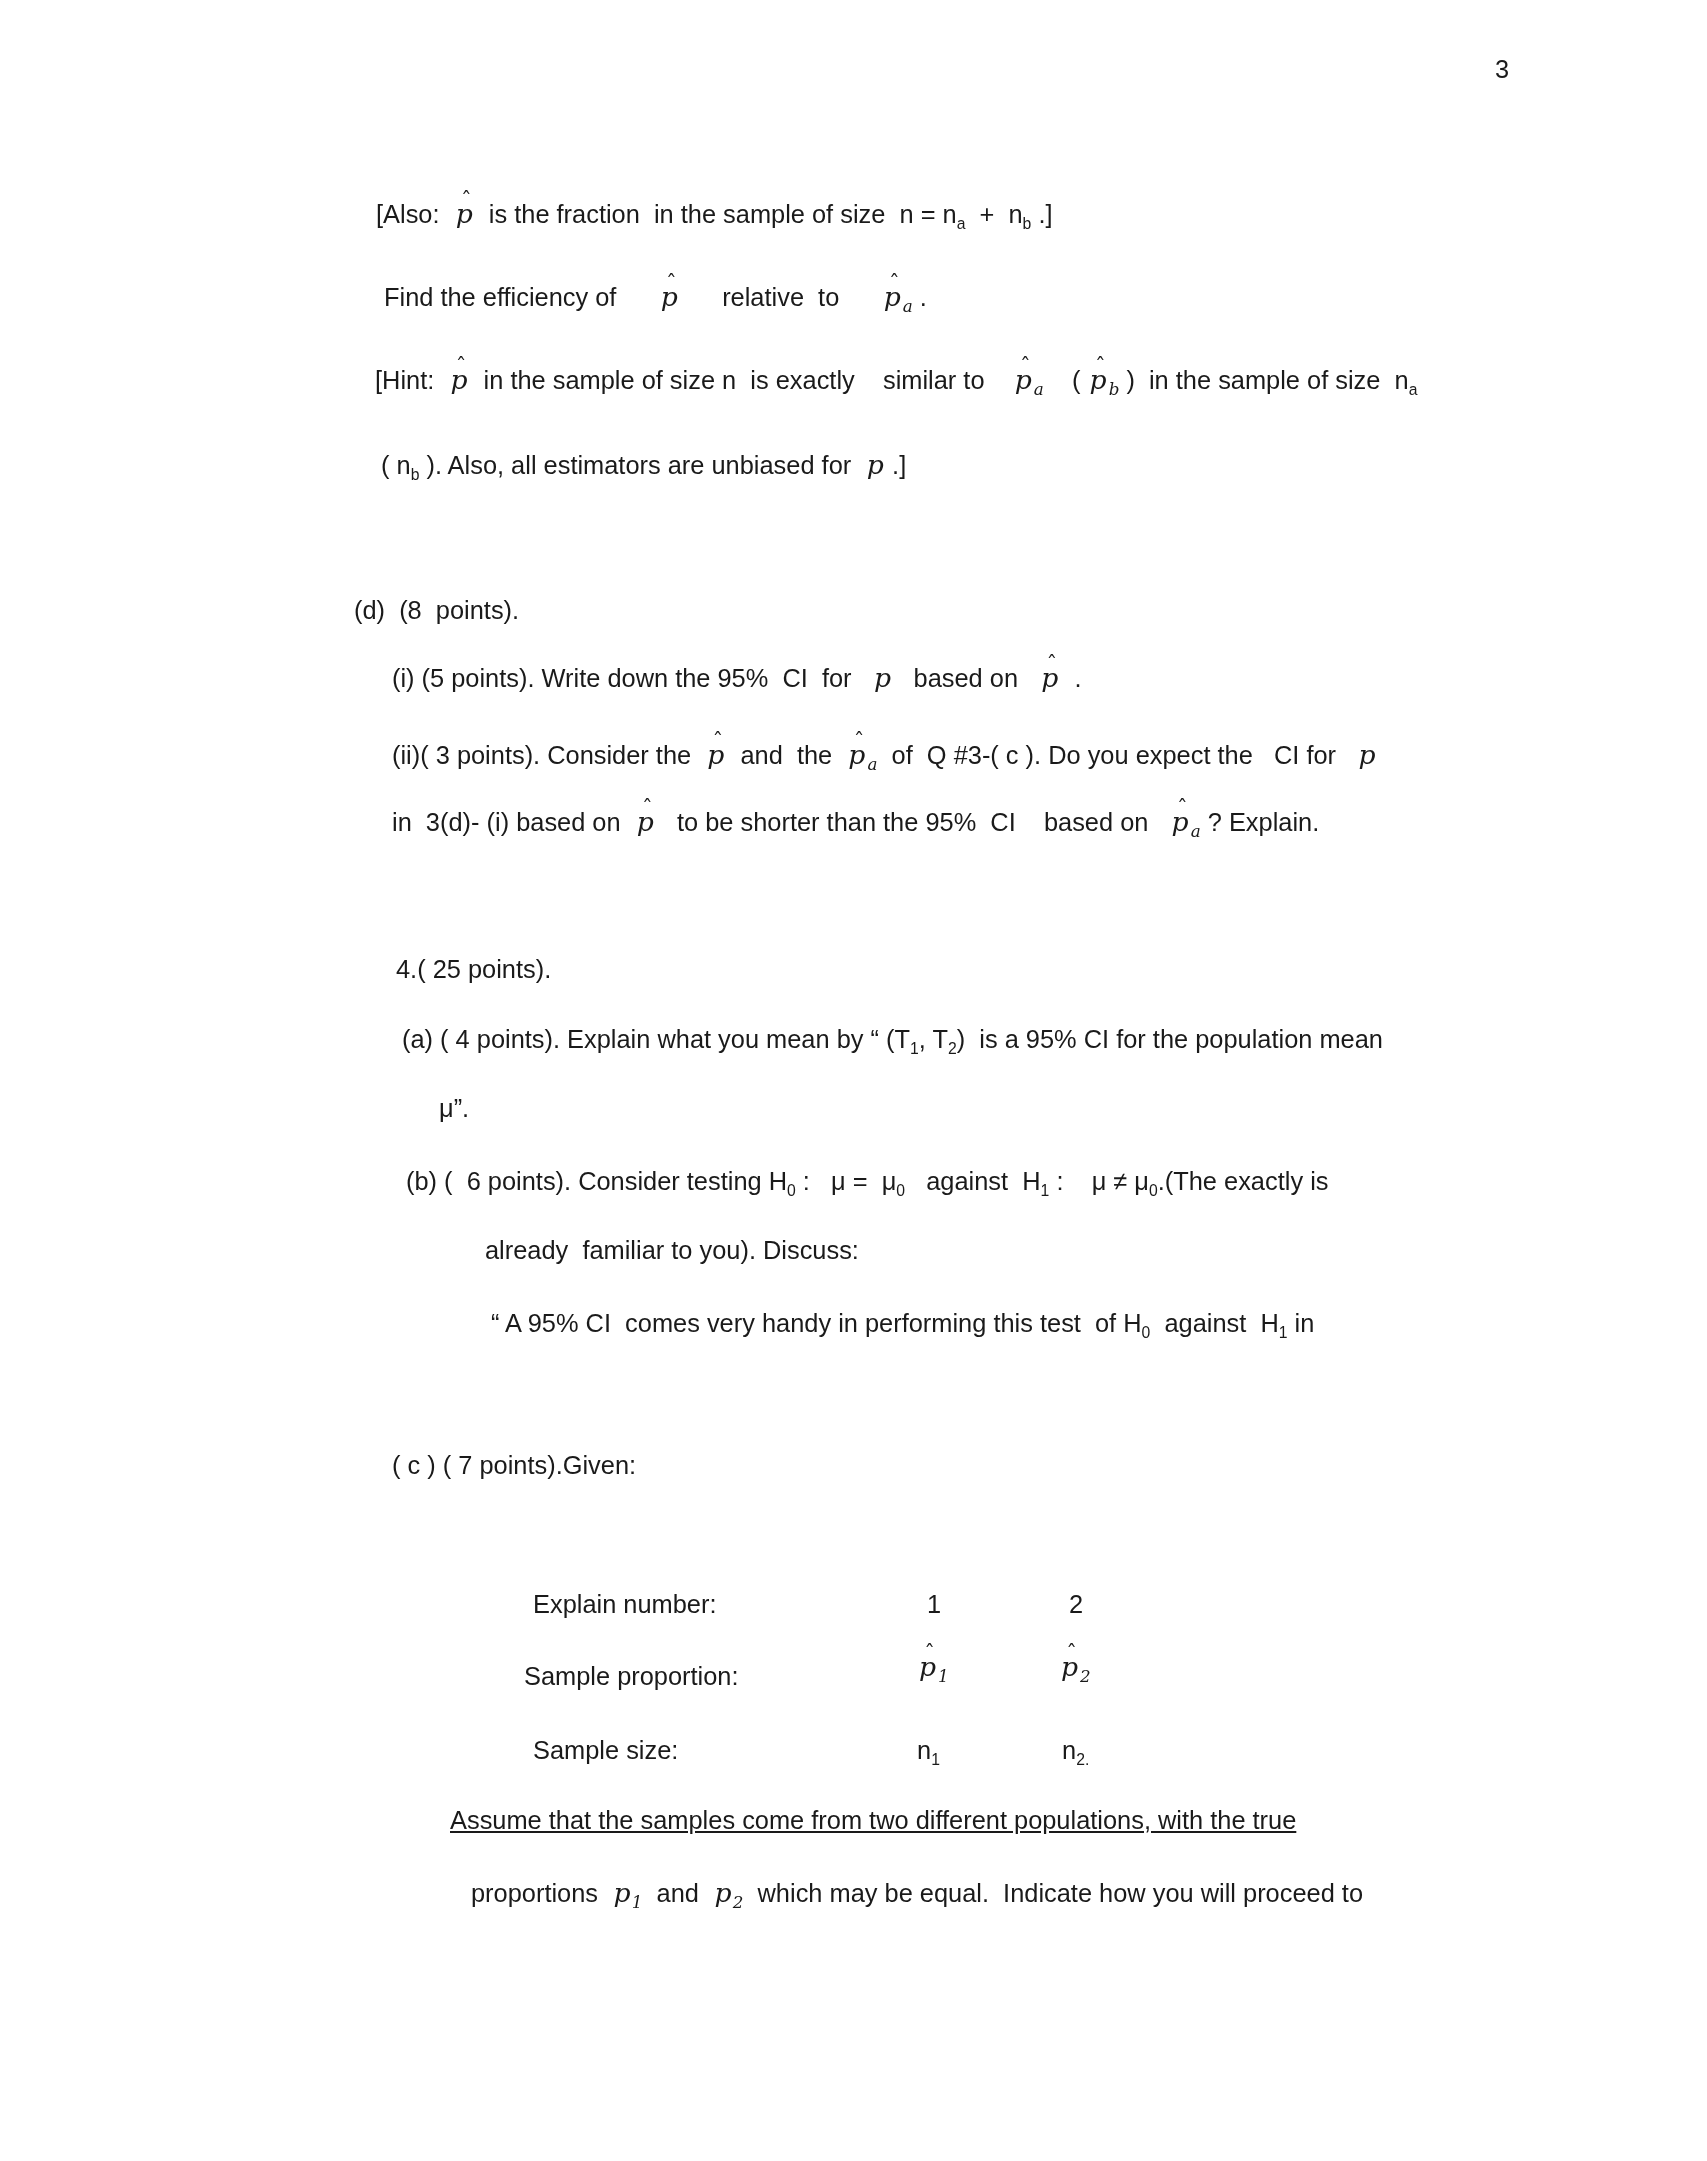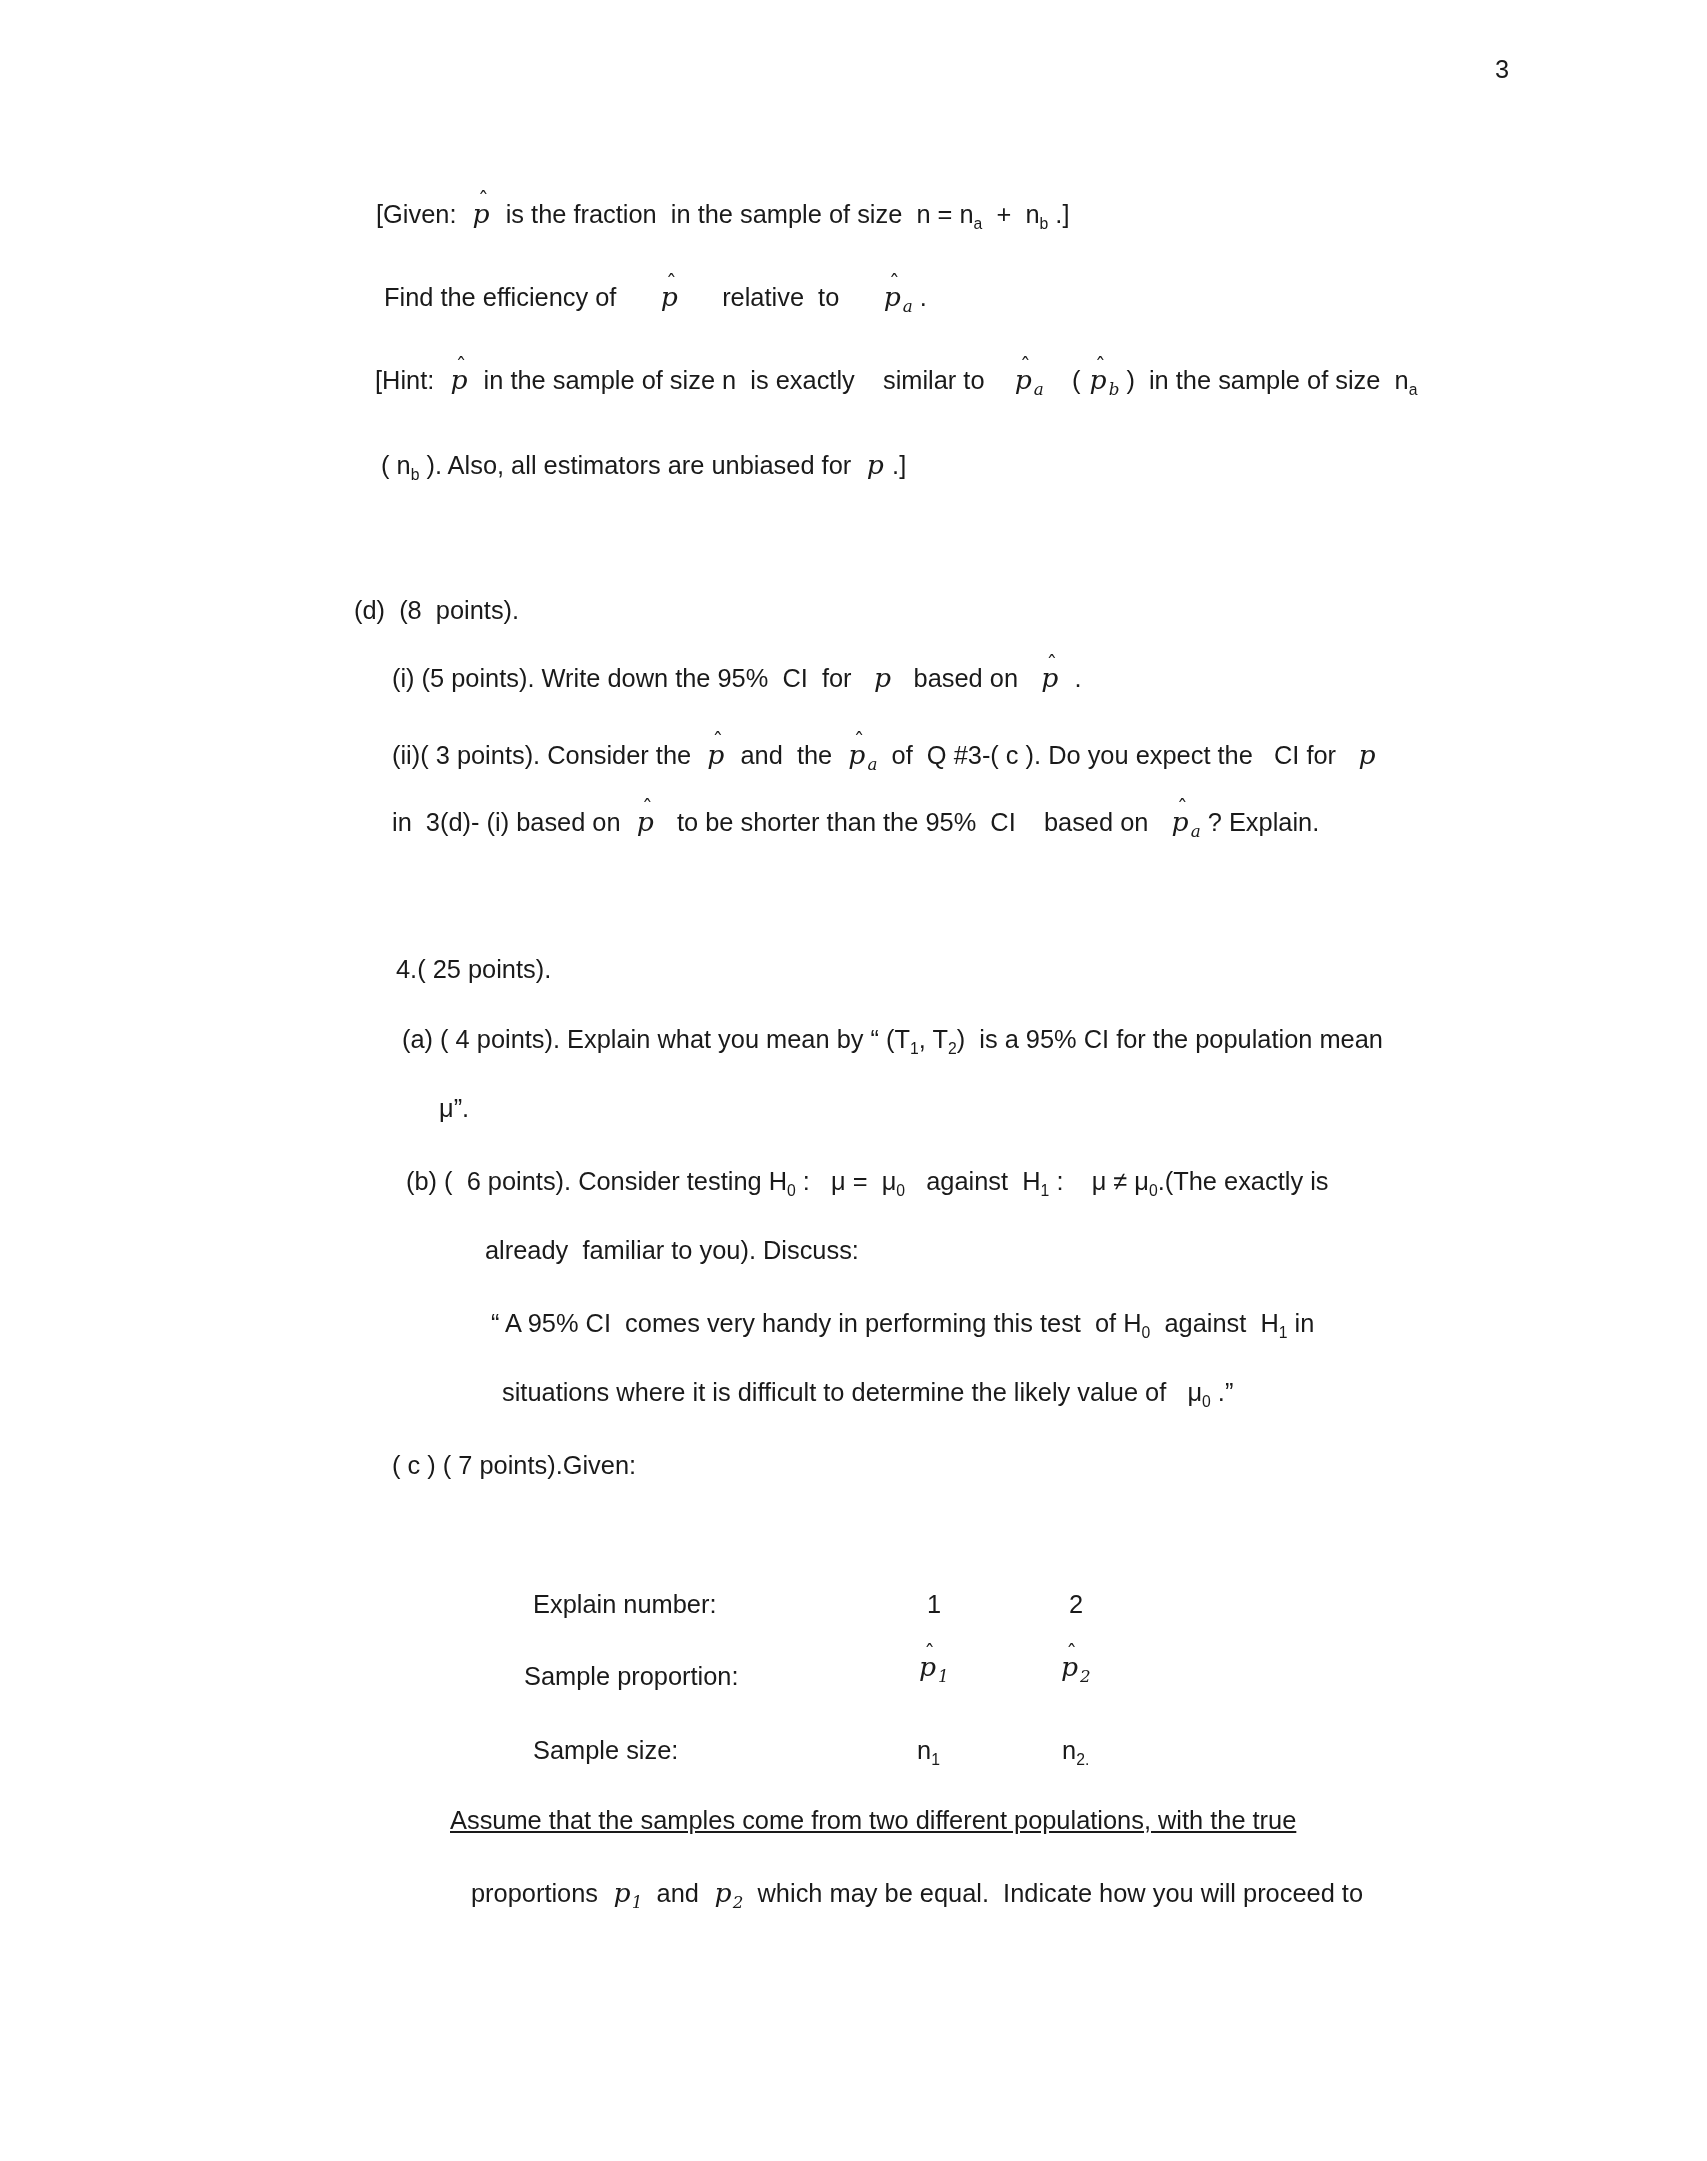--- a/index.html
+++ b/index.html
@@ -63,21 +63,21 @@
   }
 </style>
 </head>
 <body>
 
 <div class="page">
 
   <div class="line" style="left:1495px; top:52px;">3</div>
 
 
-  <div class="line" style="left:376px; top:196px;"><span class="seg-t">[Given:  </span><span class="seg-mhat"><span class="hat-mark">ˆ</span>p</span><span class="seg-t">  is the fraction  in the sample of size  n = n</span><sub class="seg-sub">a</sub><span class="seg-t">  +  n</span><sub class="seg-sub">b</sub><span class="seg-t"> .]</span></div>
+  <div class="line" style="left:376px; top:196px;"><span class="seg-t">[Also:  </span><span class="seg-mhat"><span class="hat-mark">ˆ</span>p</span><span class="seg-t">  is the fraction  in the sample of size  n = n</span><sub class="seg-sub">a</sub><span class="seg-t">  +  n</span><sub class="seg-sub">b</sub><span class="seg-t"> .]</span></div>
 
   <div class="line" style="left:384px; top:279px;text-align:right;"><span class="seg-t">Find the efficiency of      </span><span class="seg-mhat"><span class="hat-mark">ˆ</span>p</span><span class="seg-t">      relative  to      </span><span class="seg-mhat"><span class="hat-mark">ˆ</span>p</span><sub class="seg-msub">a</sub><span class="seg-t"> .</span></div>
 
   <div class="line" style="left:375px; top:362px;"><span class="seg-t">[Hint:  </span><span class="seg-mhat"><span class="hat-mark">ˆ</span>p</span><span class="seg-t">  in the sample of size n  is exactly    similar to    </span><span class="seg-mhat"><span class="hat-mark">ˆ</span>p</span><sub class="seg-msub">a</sub><span class="seg-t">    ( </span><span class="seg-mhat"><span class="hat-mark">ˆ</span>p</span><sub class="seg-msub">b</sub><span class="seg-t"> )  in the sample of size  n</span><sub class="seg-sub">a</sub></div>
 
   <div class="line" style="left:381px; top:447px;"><span class="seg-t">( n</span><sub class="seg-sub">b</sub><span class="seg-t"> ). Also, all estimators are unbiased for  </span><span class="seg-m">p</span><span class="seg-t"> .]</span></div>
 
   <div class="line" style="left:354px; top:593px;"><span class="seg-t">(d)  (8  points).</span></div>
 
   <div class="line" style="left:392px; top:660px;"><span class="seg-t">(i) (5 points). Write down the 95%  CI  for   </span><span class="seg-m">p</span><span class="seg-t">   based on   </span><span class="seg-mhat"><span class="hat-mark">ˆ</span>p</span><span class="seg-t">  .</span></div>
@@ -91,21 +91,20 @@
   <div class="line" style="left:402px; top:1022px;"><span class="seg-t">(a) ( 4 points). Explain what you mean by “ (T</span><sub class="seg-sub">1</sub><span class="seg-t">, T</span><sub class="seg-sub">2</sub><span class="seg-t">)  is a 95% CI for the population mean</span></div>
 
   <div class="line" style="left:439px; top:1091px;"><span class="seg-t">μ”.</span></div>
 
   <div class="line" style="left:406px; top:1164px;"><span class="seg-t">(b) (  6 points). Consider testing H</span><sub class="seg-sub">0</sub><span class="seg-t"> :   μ =  μ</span><sub class="seg-sub">0</sub><span class="seg-t">   against  H</span><sub class="seg-sub">1</sub><span class="seg-t"> :    μ ≠ μ</span><sub class="seg-sub">0</sub><span class="seg-t">.(The exactly is</span></div>
 
   <div class="line" style="left:441px; top:1233px;margin-left:44px;"><span class="seg-t">already  familiar to you). Discuss:</span></div>
 
   <div class="line" style="left:491px; top:1306px;"><span class="seg-t">“ A 95% CI  comes very handy in performing this test  of H</span><sub class="seg-sub">0</sub><span class="seg-t">  against  H</span><sub class="seg-sub">1</sub><span class="seg-t"> in</span></div>
 
-  <div class="line" style="left:502px; top:1375px;"><span class="seg-t">situations where it is difficult to determine the likely value of   μ</span><sub class="seg-sub">0</sub><span class="seg-t"> .”</span></div>
 
   <div class="line" style="left:392px; top:1448px;"><span class="seg-t">( c ) ( 7 points).Given:</span></div>
 
   <div class="line" style="left:533px; top:1587px;"><span class="seg-t">Explain number:</span></div>
   <div class="line" style="left:927px; top:1587px;"><span class="seg-t">1</span></div>
   <div class="line" style="left:1069px; top:1587px;"><span class="seg-t">2</span></div>
 
   <div class="line" style="left:524px; top:1659px;"><span class="seg-t">Sample proportion:</span></div>
   <div class="line" style="left:917px; top:1649px;"><span class="seg-mhat"><span class="hat-mark">ˆ</span>p</span><sub class="seg-msub">1</sub></div>
   <div class="line" style="left:1059px; top:1649px;"><span class="seg-mhat"><span class="hat-mark">ˆ</span>p</span><sub class="seg-msub">2</sub></div>

